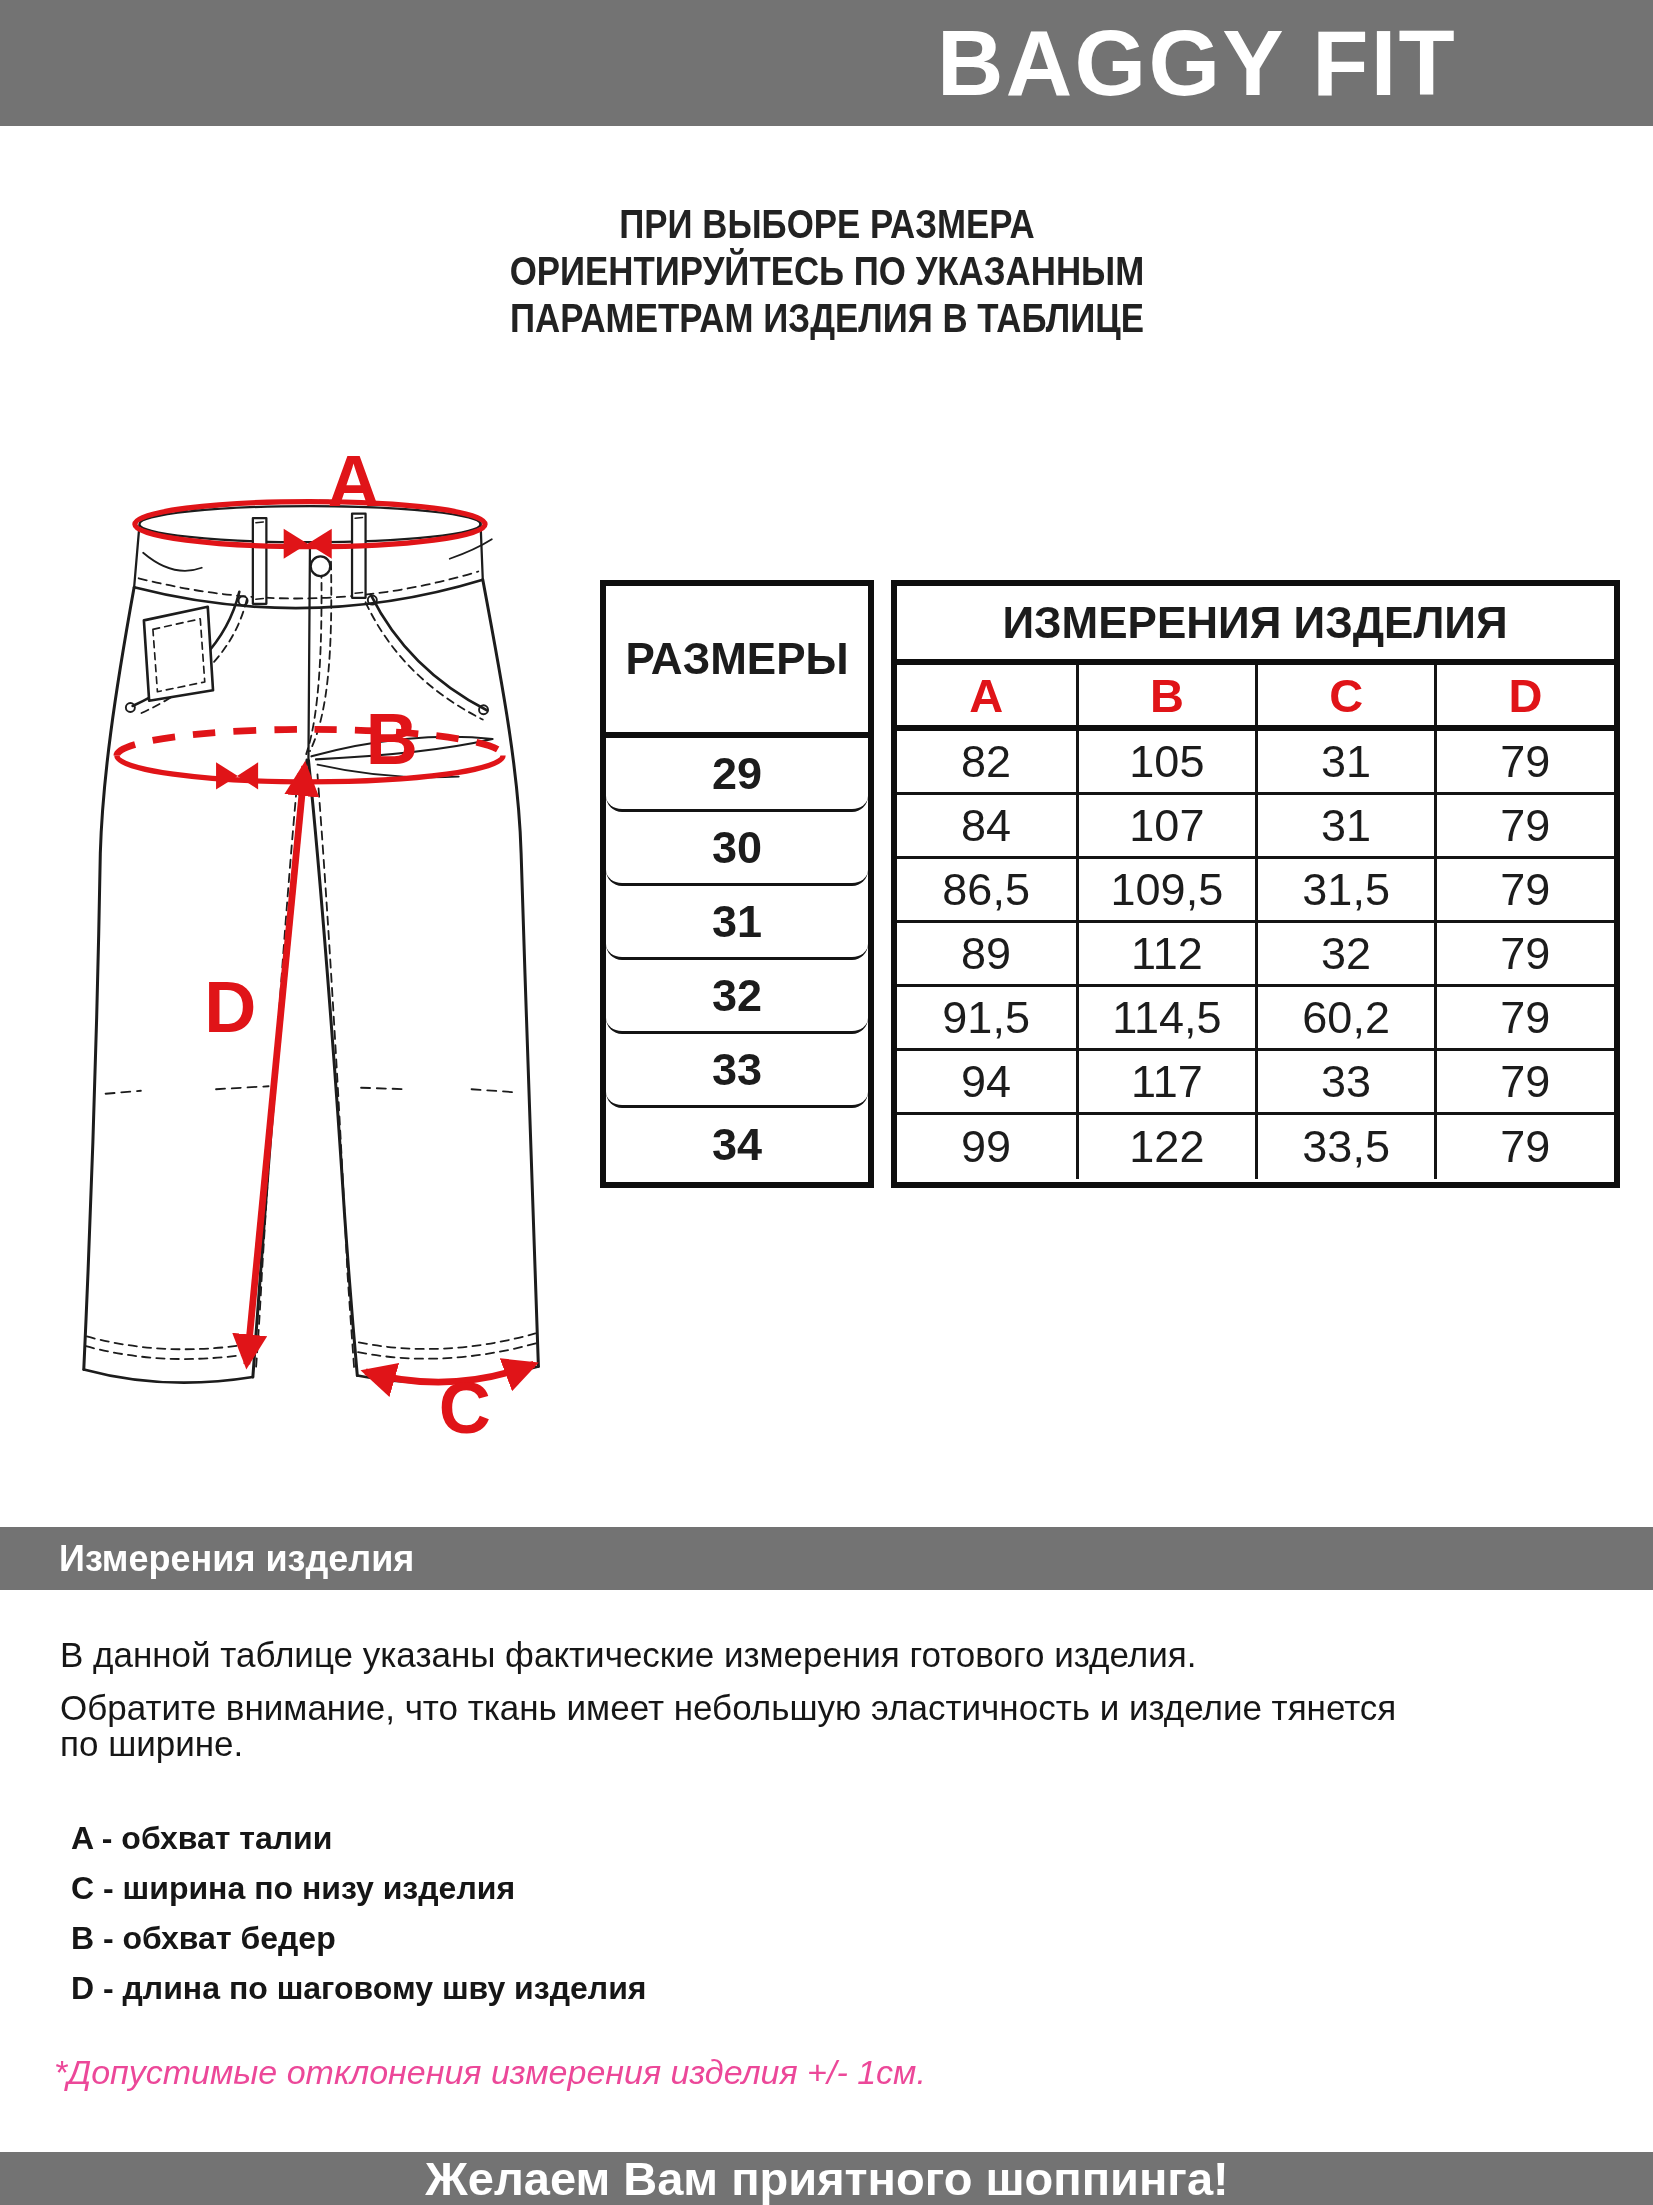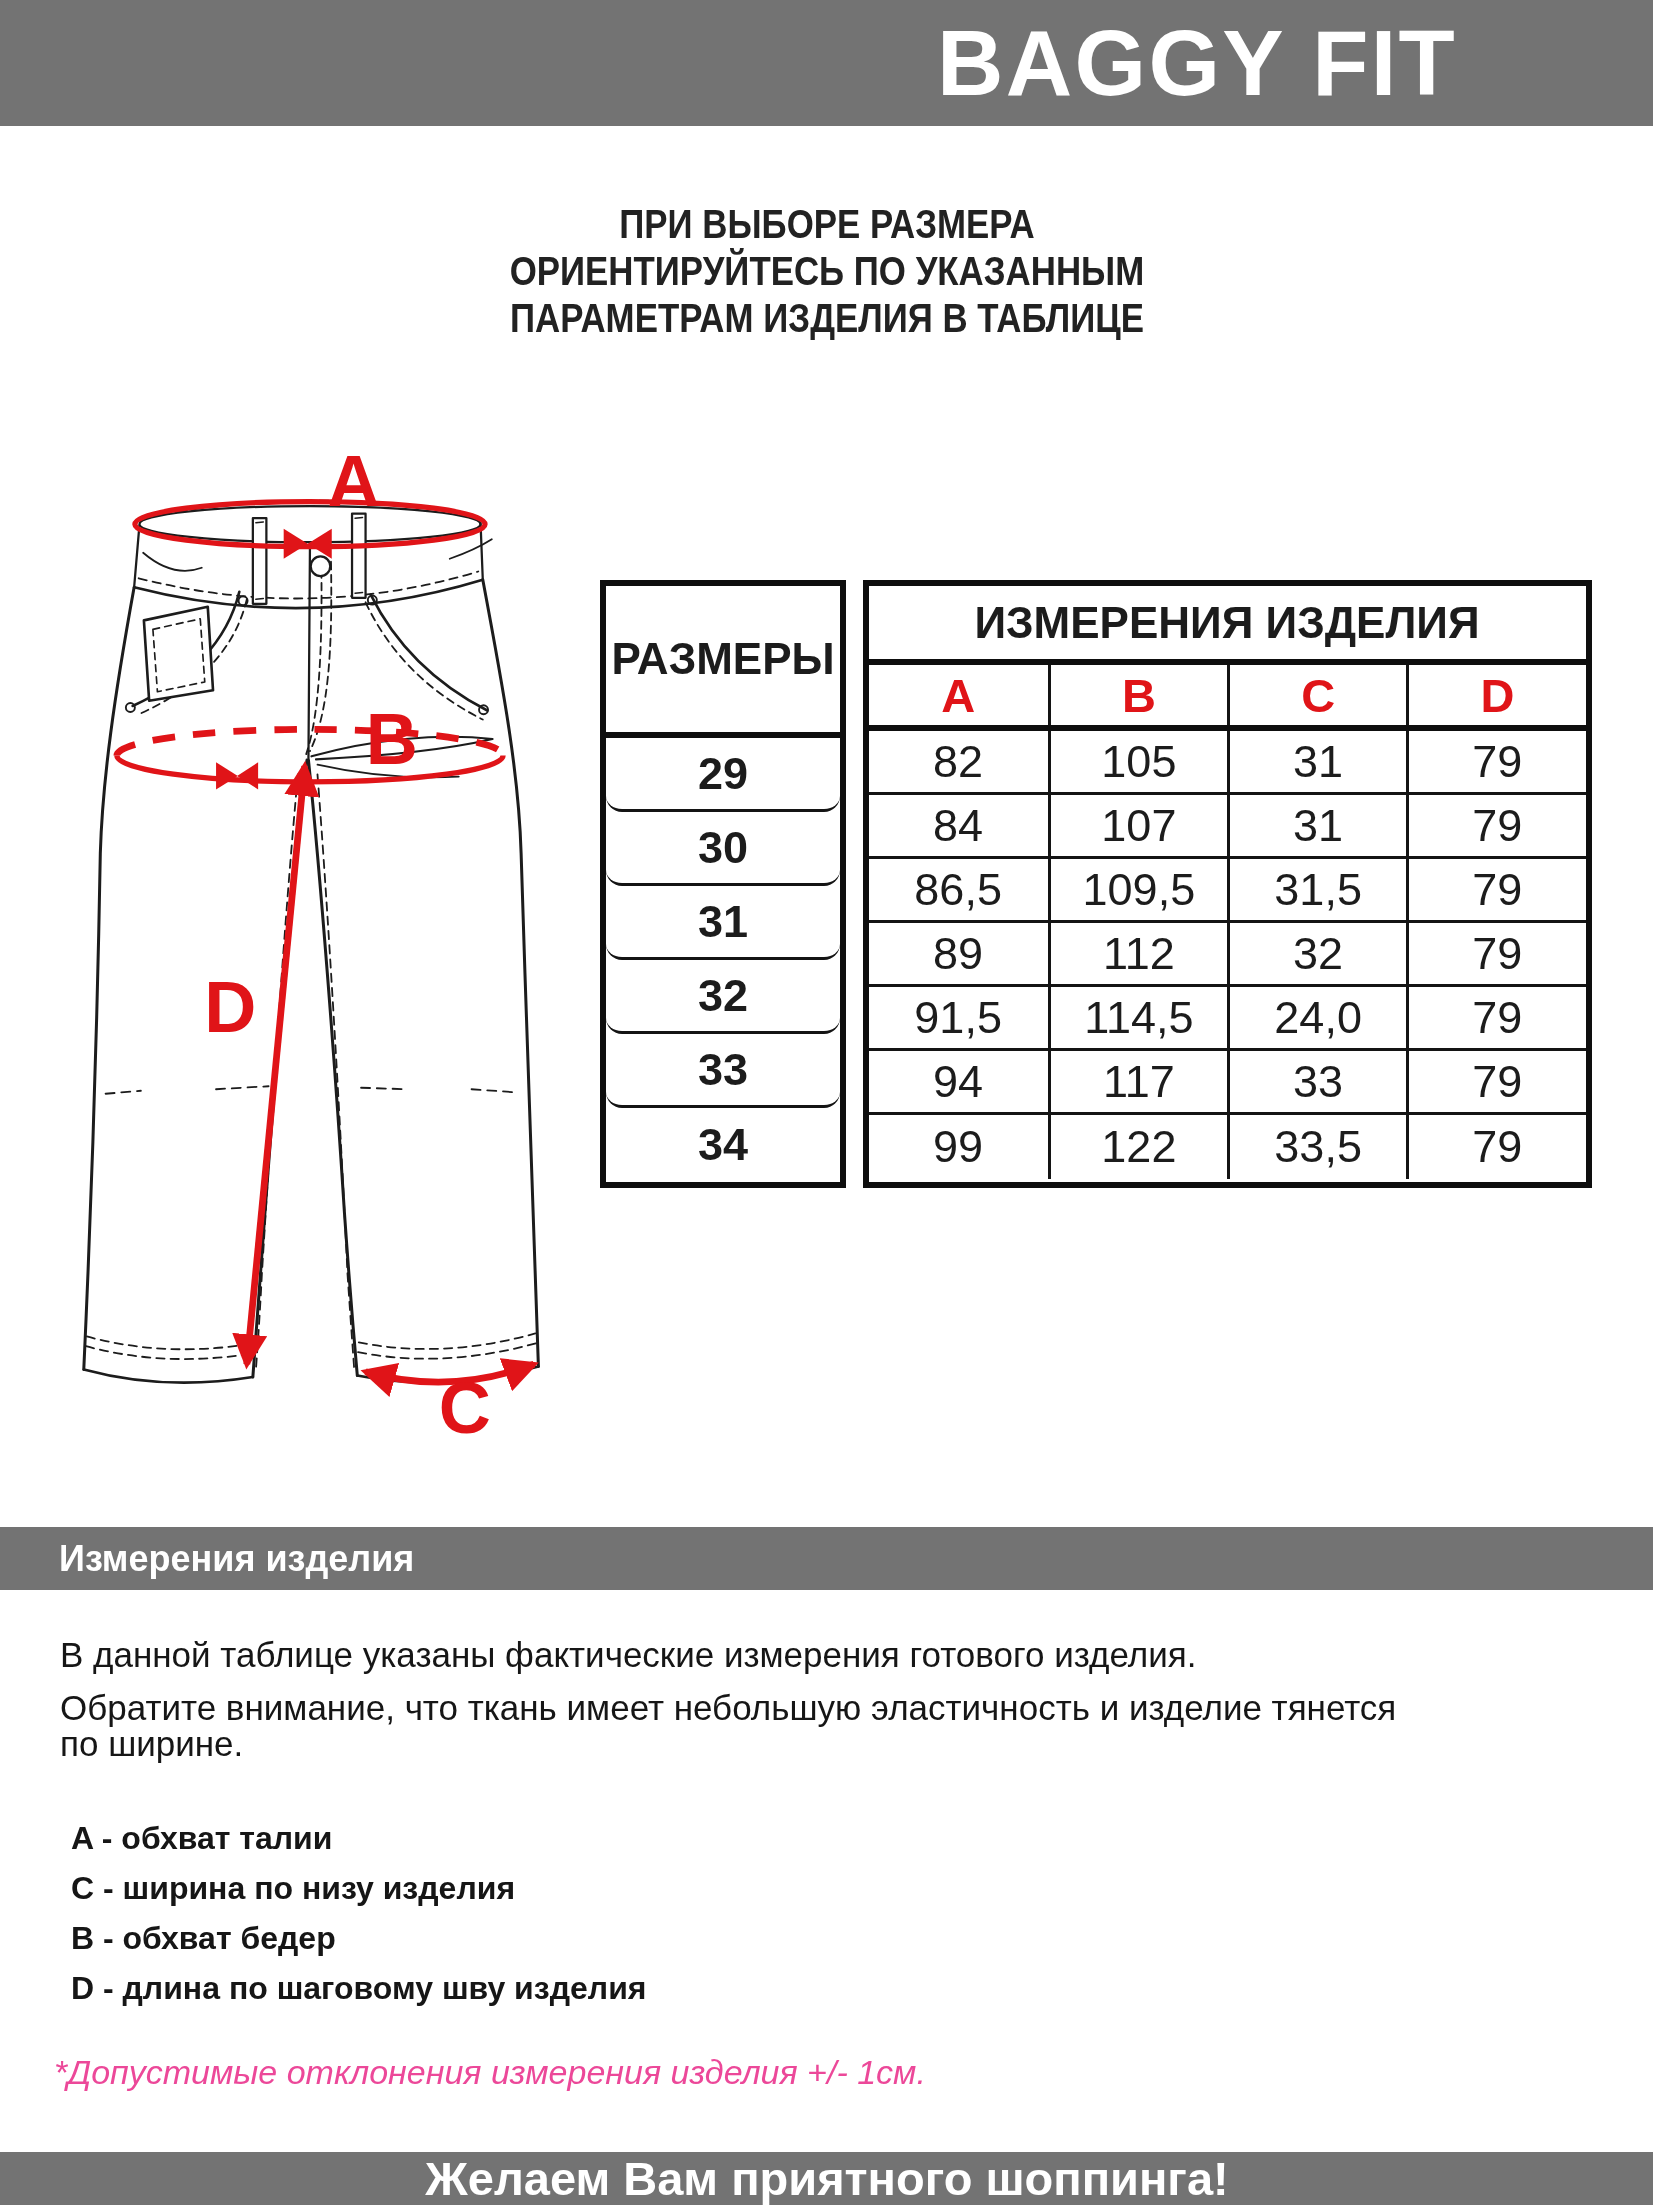--- a/index.html
+++ b/index.html
@@ -13,21 +13,21 @@
 
   .intro { position:absolute; top:201px; left:0; width:100%; text-align:center; font-weight:bold;
            font-size:41px; line-height:47px; color:#222222; transform:scaleX(0.85); }
 
   .pants { position:absolute; left:68px; top:440px; }
   .mlabel { fill:#e01418; font-size:96px; font-weight:bold; text-anchor:middle;
             font-family:"Liberation Sans","DejaVu Sans",sans-serif; }
 
   .sizetable { position:absolute; left:600px; top:580px; display:flex; gap:16.5px; }
   .tbox { border:6.8px solid #0e0e0e; background:#ffffff; }
-  .left-box { width:246px; }
+  .left-box { width:274px; }
   .szhead { height:152px; border-bottom:6.8px solid #0e0e0e; display:flex; align-items:center;
             justify-content:center; font-weight:bold; font-size:44px; }
   .szrow { height:74px; border-bottom:3px solid #141414; display:flex; align-items:center;
            justify-content:center; font-weight:bold; font-size:45px;border-radius:16px; }
   .szrow:last-child, .vrow:last-child { border-bottom:none; }
   .right-box { width:729px; }
   .mhead { height:79px; border-bottom:6.8px solid #0e0e0e; display:flex; align-items:center;
            justify-content:center; font-weight:bold; font-size:44px; }
   .cols { display:grid; grid-template-columns:repeat(4,1fr); }
   .abcd { height:66px; border-bottom:6.8px solid #0e0e0e; }
@@ -186,21 +186,21 @@
       </div>
       <div class="cols vrow">
         <div class="cell">89</div>
         <div class="cell">112</div>
         <div class="cell">32</div>
         <div class="cell">79</div>
       </div>
       <div class="cols vrow">
         <div class="cell">91,5</div>
         <div class="cell">114,5</div>
-        <div class="cell">24,0</div>
+        <div class="cell">60,2</div>
         <div class="cell">79</div>
       </div>
       <div class="cols vrow">
         <div class="cell">94</div>
         <div class="cell">117</div>
         <div class="cell">33</div>
         <div class="cell">79</div>
       </div>
       <div class="cols vrow">
         <div class="cell">99</div>

